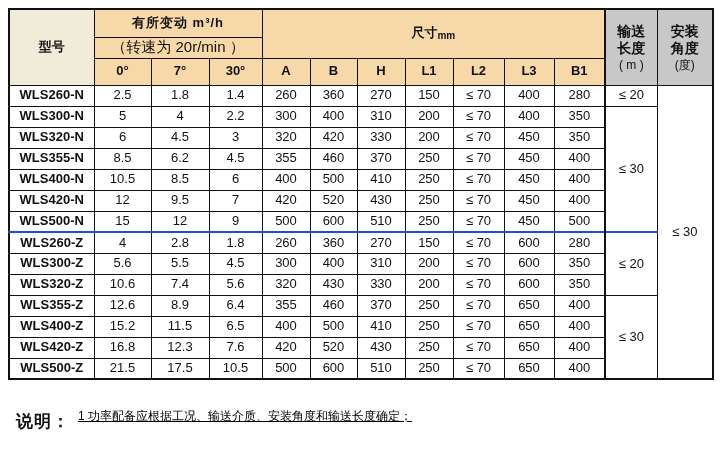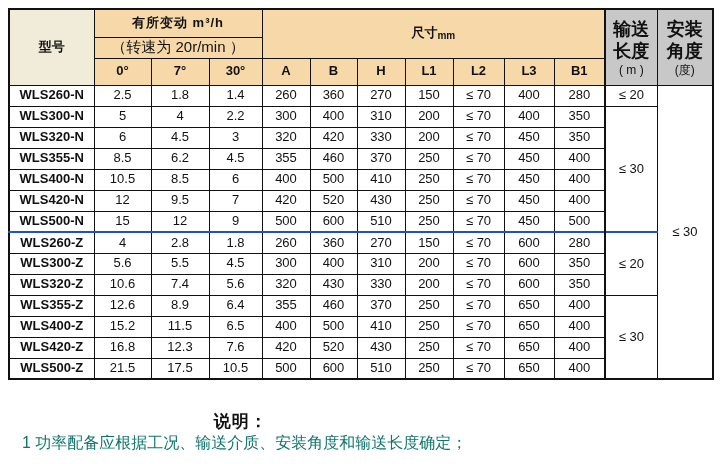--- a/index.html
+++ b/index.html
@@ -39,38 +39,38 @@
 
   tr.h1 th { height:28px; }
   tr.h2 th { height:21px; font-weight:normal; font-size:15px; }
   tr.h3 th { height:27px; }
 
   th.cap-title { font-size:15px; letter-spacing:1px; }
   th.size-head { font-size:15px; }
   .sub-unit { font-size:10px; font-weight:bold; vertical-align:-2px; letter-spacing:0; }
 
   th.gray .gtitle {
-    font-size:18px; width:2.3em; margin:0 auto;
+    font-size:14px; width:2.3em; margin:0 auto;
     white-space:normal; line-height:1.25;
   }
   th.gray .gunit { font-size:12px; font-weight:normal; margin-top:1px; }
 
   
   tbody td { height:21px; background:#ffffff; }
   td.model { font-weight:bold; }
   tr.split td { border-top:2px solid #1d4ed8; }
   .thick-left { border-left:2px solid #111 !important; }
 
   
   .notes {
-    position:absolute; left:22px; top:406px;
-    display:flex; align-items:center;flex-direction:column;
+    position:absolute; left:16px; top:406px;
+    display:flex; align-items:flex-start;
   }
   .notes-label { font-size:17px; font-weight:bold; margin-right:8px; margin-top:4px; letter-spacing:1px; }
-  .notes-list { font-size:16px; line-height:18px; color:#0f766e; padding-top:1px; }
+  .notes-list { font-size:12px; line-height:18px; color:#000000; padding-top:1px;text-decoration:underline; }
 </style>
 </head>
 <body>
 
 <div class="page">
 
   <div class="table-wrap">
     <table class="spec">
       <colgroup>
         <col style="width:85px">

